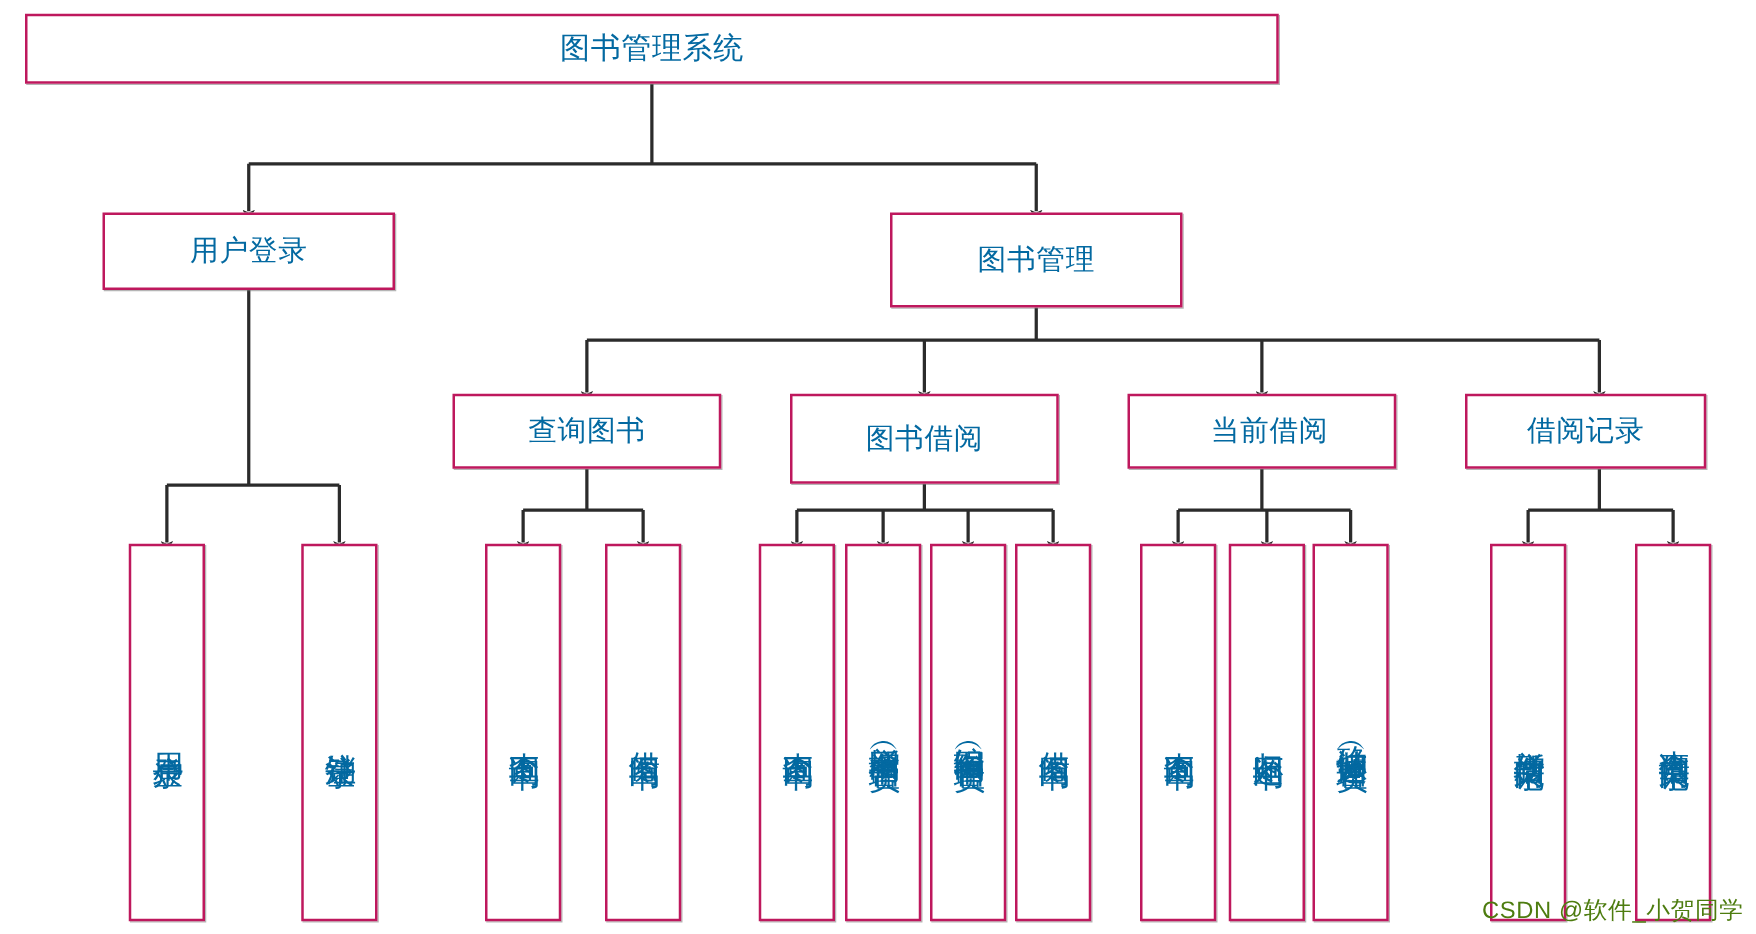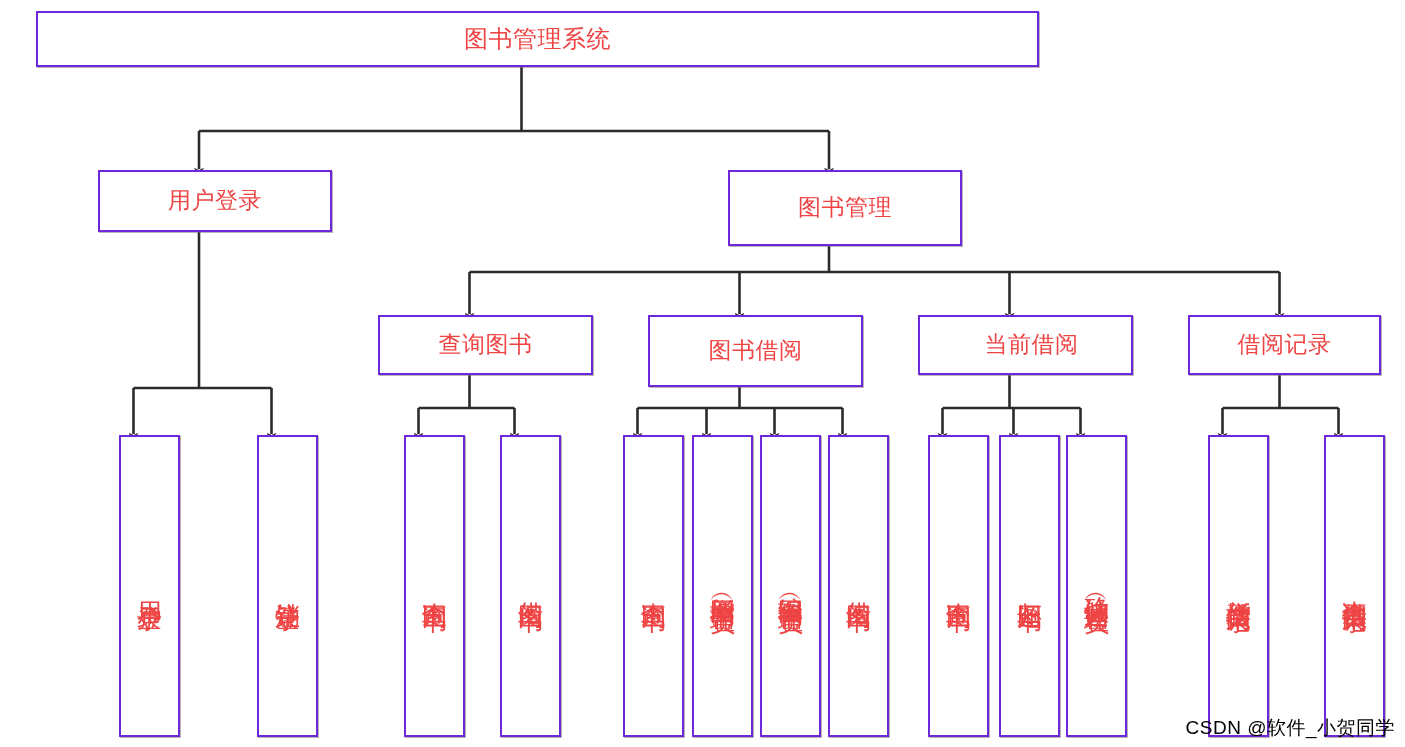--- a/index.html
+++ b/index.html
@@ -15,27 +15,26 @@
     position:absolute;left:0;top:0;width:1405px;height:747px;
   }
   svg.edges{
     position:absolute;left:0;top:0;width:1405px;height:747px;
     pointer-events:none;
   }
   .node{
     position:absolute;
     box-sizing:border-box;
     background:#ffffff;
-    border:2px solid #6d28d9;
+    border:2px solid #be185d;
     display:flex;
     align-items:center;
     justify-content:center;
-    color:#ef4444;
+    color:#0369a1;
     box-shadow:1px 1px 0 rgba(120,120,120,0.55);
-    margin-left:16px;
   }
   .node .lbl{
     display:block;
     text-align:center;
     line-height:1.18;
     letter-spacing:0.5px;
   }
   
   .h-node .lbl{
     font-size:23px;
@@ -54,21 +53,21 @@
     line-height:1.0;
     letter-spacing:2px;
     max-height:272px;
     white-space:normal;
   }
   .watermark{
     position:absolute;
     right:10px;
     bottom:6px;
     font-size:19px;
-    color:#000000;
+    color:#4d7c0f;
     letter-spacing:0.5px;
     white-space:nowrap;
     user-select:none;
     margin-top:20px;
   }
 </style>
 </head>
 <body>
 
 <div id="diagram">

